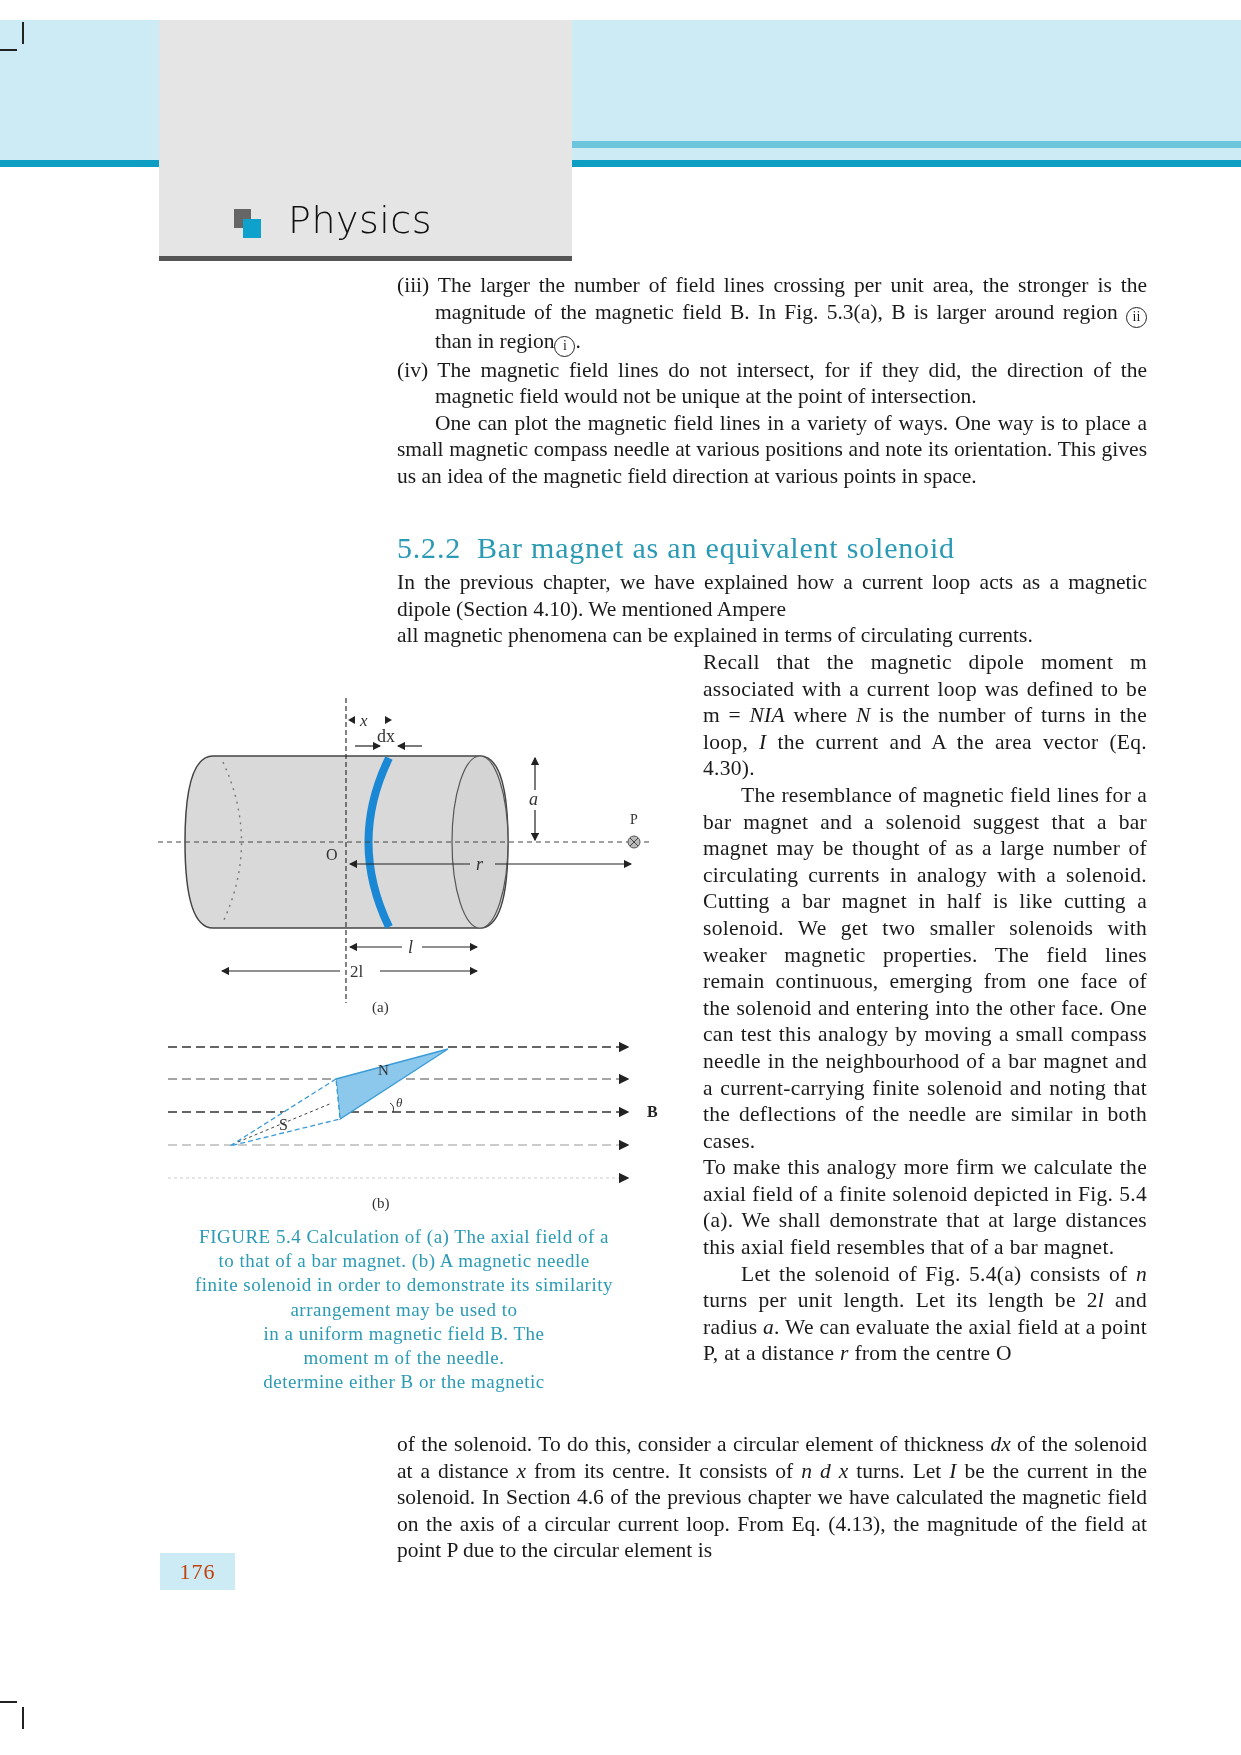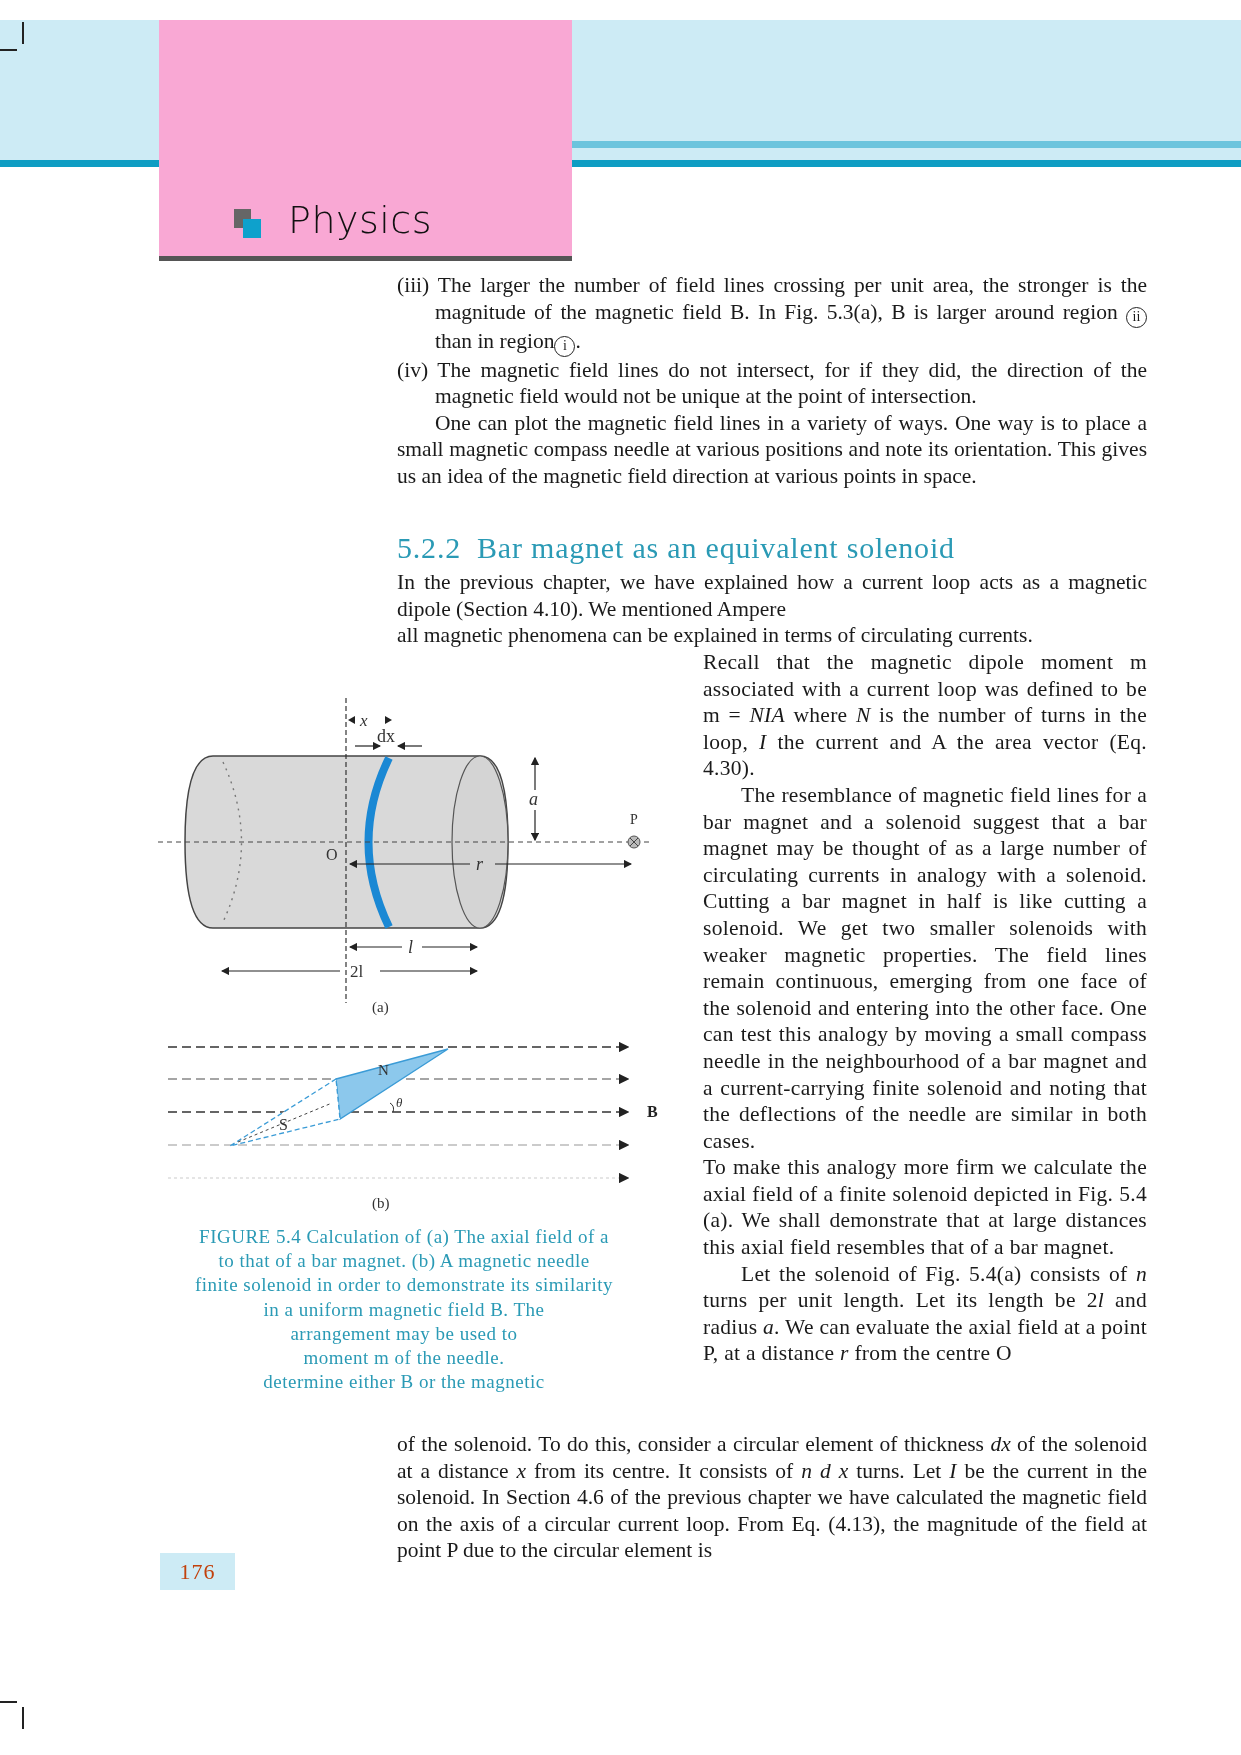--- a/index.html
+++ b/index.html
@@ -2,21 +2,21 @@
 <html><head>
 <meta charset="utf-8">
 <style>
   html, body { margin:0; padding:0; }
   body { width:1241px; height:1755px; position:relative; background:#ffffff; overflow:hidden;
          font-family:"DejaVu Serif", "Liberation Serif", serif; color:#1a1a1a; }
   .band-light { position:absolute; left:0; top:20px; width:1241px; height:147px; background:#cdebf5; }
   .band-stripe { position:absolute; left:572px; top:141px; width:669px; height:7px; background:#6cc4dd; }
   .band-dark { position:absolute; left:0; top:160px; width:1241px; height:7px; background:#0e9dc3; }
   .crop-mark { position:absolute; background:#222; }
-  .title-box { position:absolute; left:159px; top:20px; width:413px; height:236px; background:#f9a8d4;
+  .title-box { position:absolute; left:159px; top:20px; width:413px; height:236px; background:#e5e5e5;
                border-bottom:5px solid #555;text-align:center; }
   .title-icon { position:absolute; left:75px; top:189px; width:30px; height:30px; }
   .title-icon .sq1 { position:absolute; left:0; top:0; width:17px; height:19px; background:#666; }
   .title-icon .sq2 { position:absolute; left:9px; top:10px; width:18px; height:19px; background:#0ea1cc; }
   .title-text { position:absolute; left:129px; top:178px; font-family:"DejaVu Sans", "Liberation Sans", sans-serif;
                 font-size:38px; color:#111; letter-spacing:0.5px; font-weight:300; }
   .body-text { position:absolute; font-family:"Liberation Serif", "DejaVu Serif", serif; font-size:21.5px;
                line-height:26.6px; color:#1a1a1a; text-align:justify; }
   .body-text p { margin:0; }
   .li { padding-left:38px; text-indent:-38px; }
@@ -158,19 +158,19 @@
     <text x="246" y="417" font-size="13" font-style="italic" fill="#333">θ</text>
     <text x="497" y="427" font-size="16" font-weight="bold" fill="#222">B</text>
     <text x="222" y="518" font-size="15" fill="#333">(b)</text>
   </g>
 </svg>
 
 <div class="caption">
   <div>FIGURE 5.4 Calculation of (a) The axial field of a</div>
   <div>to that of a bar magnet. (b) A magnetic needle</div>
   <div>finite solenoid in order to demonstrate its similarity</div>
+  <div>arrangement may be used to</div>
   <div>in a uniform magnetic field B. The</div>
-  <div>arrangement may be used to</div>
   <div>moment m of the needle.</div>
   <div>determine either B or the magnetic</div>
 </div>
 
 <div class="page-num">176</div>
 
 </body></html>

